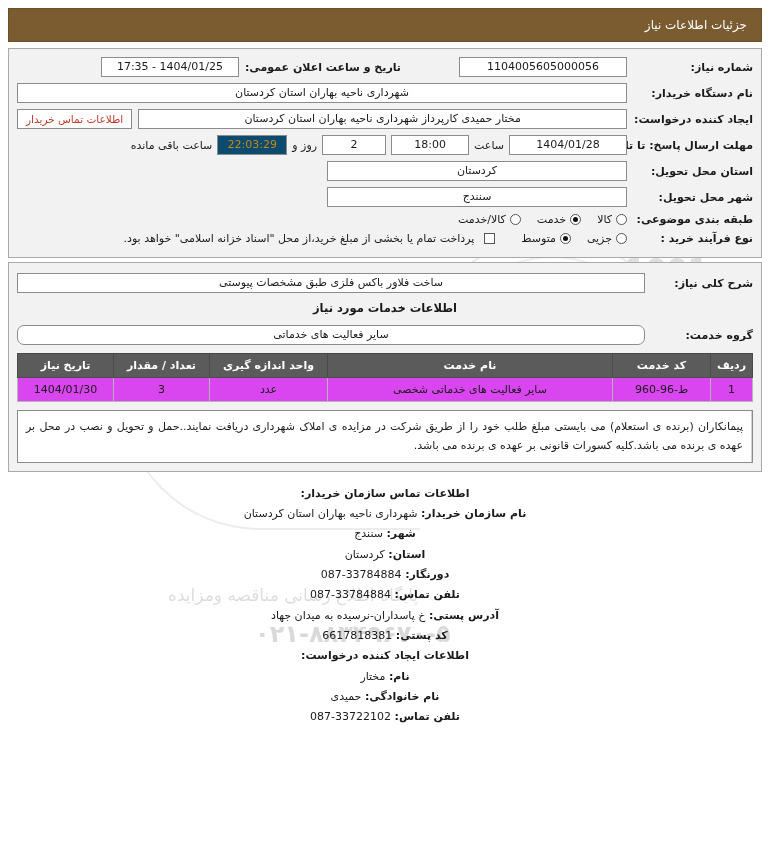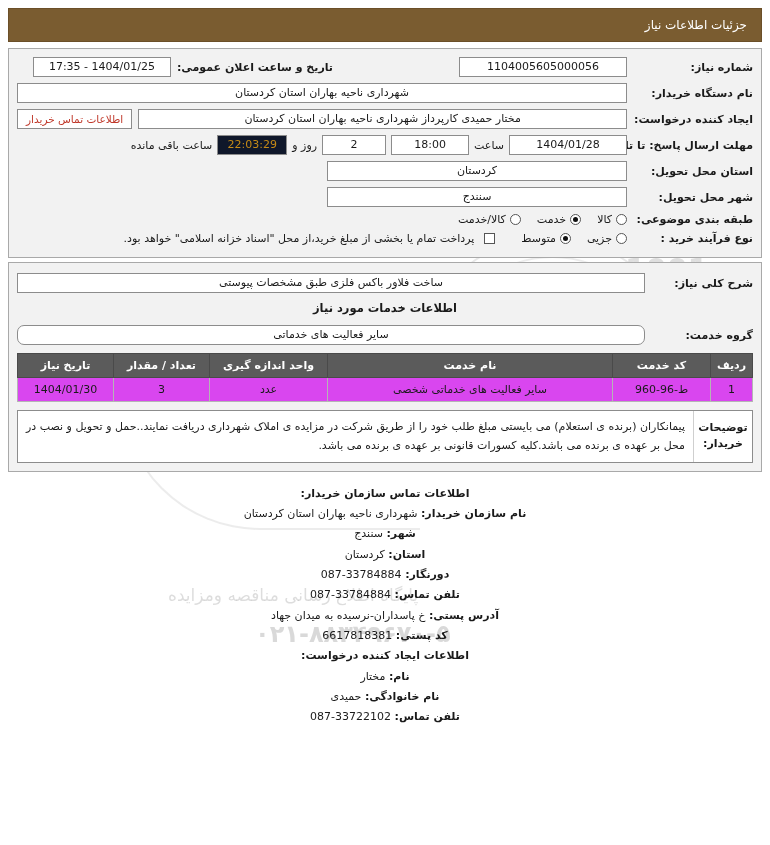--- a/index.html
+++ b/index.html
@@ -159,21 +159,21 @@
   }
   .deadline-wrap {
     display: flex;
     align-items: center;
     gap: 5px;
     flex-wrap: nowrap;
   }
   .inline-t { font-size: 11px; white-space: nowrap; }
   .countdown {
     border: 1px solid #8c8c8c;
-    background: #0f172a;
+    background: #0c4a6e;
     color: #c58a16;
     height: 20px;
     line-height: 18px;
     padding: 0 6px;
     width: 70px;
     text-align: center;
     font-size: 11px;
   }
   
   .radio-group { display: flex; align-items: center; gap: 16px; }
@@ -289,21 +289,21 @@
 
   <div class="titlebar">
     <span class="ttl">جزئیات اطلاعات نیاز</span>
   </div>
 
   <div class="panel p1">
 
     <div class="row">
       <span class="lbl w120">شماره نیاز:</span>
       <span class="fld n1">1104005605000056</span>
-      <span class="lbl" style="margin-right:120px;">تاریخ و ساعت اعلان عمومی:</span>
+      <span class="lbl" style="margin-right:52px;">تاریخ و ساعت اعلان عمومی:</span>
       <span class="fld date">1404/01/25 - 17:35</span>
     </div>
 
     <div class="row">
       <span class="lbl w120">نام دستگاه خریدار:</span>
       <span class="fld big">شهرداری ناحیه بهاران استان کردستان</span>
     </div>
 
     <div class="row">
       <span class="lbl w120">ایجاد کننده درخواست:</span>
@@ -403,21 +403,20 @@
           <td>ط-96-960</td>
           <td>سایر فعالیت های خدماتی شخصی</td>
           <td>عدد</td>
           <td>3</td>
           <td>1404/01/30</td>
         </tr>
       </tbody>
     </table>
 
     <div class="expl">
-      <div class="expl-lbl">توضیحات خریدار:</div>
       <div class="expl-body">پیمانکاران (برنده ی استعلام) می بایستی مبلغ طلب خود را از طریق شرکت در مزایده ی املاک شهرداری دریافت نمایند..حمل و تحویل و نصب در محل بر عهده ی برنده می باشد.کلیه کسورات قانونی بر عهده ی برنده می باشد.</div>
     </div>
 
   </div>
 
   <div class="contact">
     <div class="hd">اطلاعات تماس سازمان خریدار:</div>
     <div class="ln">
       <b>نام سازمان خریدار:</b>
       <span>شهرداری ناحیه بهاران استان کردستان</span>

